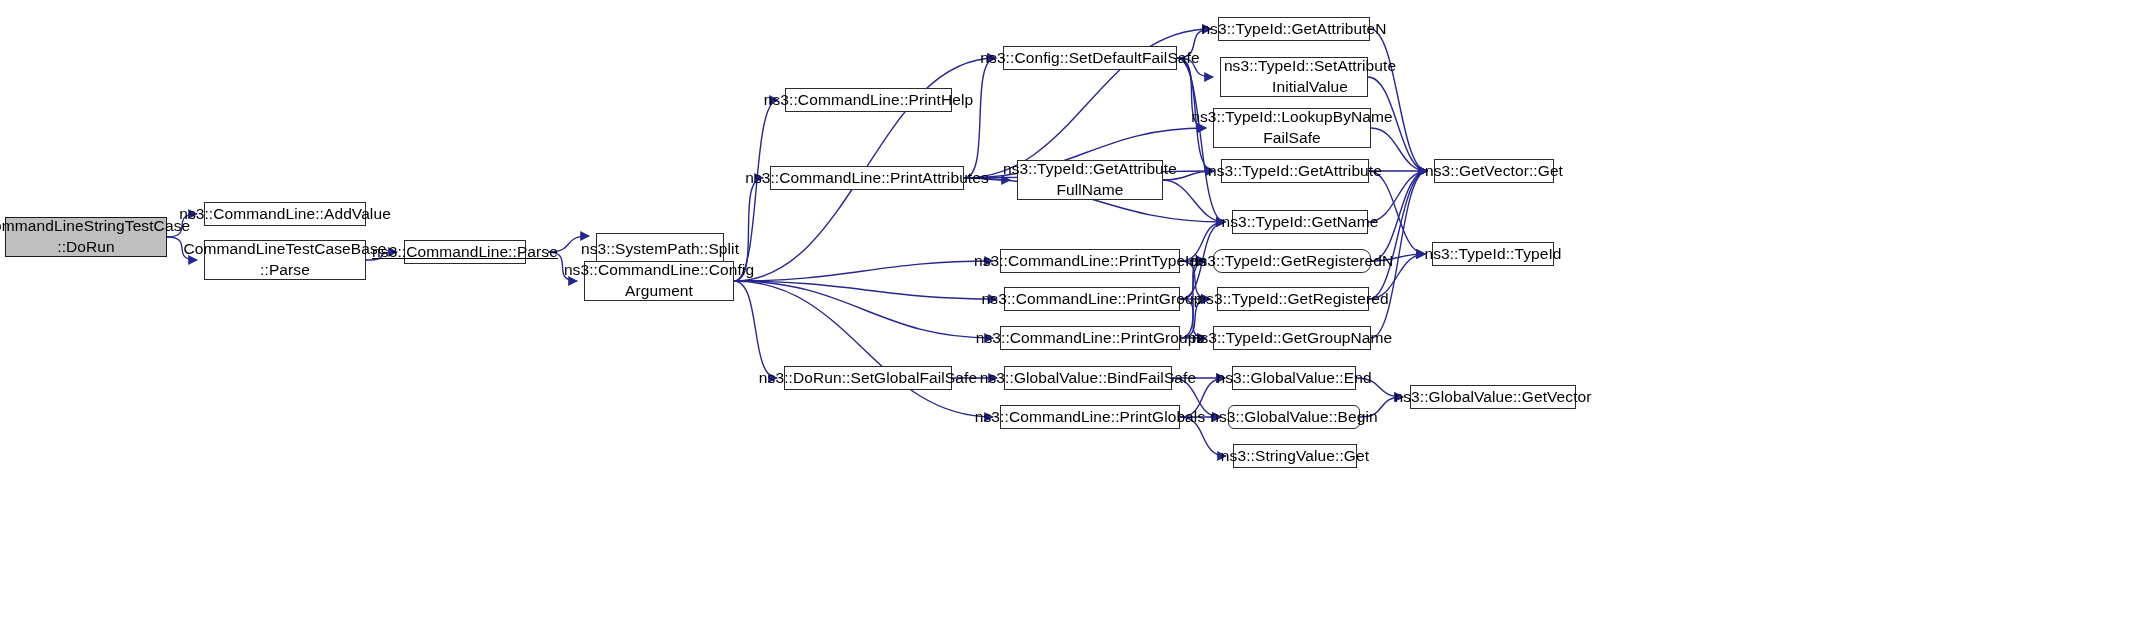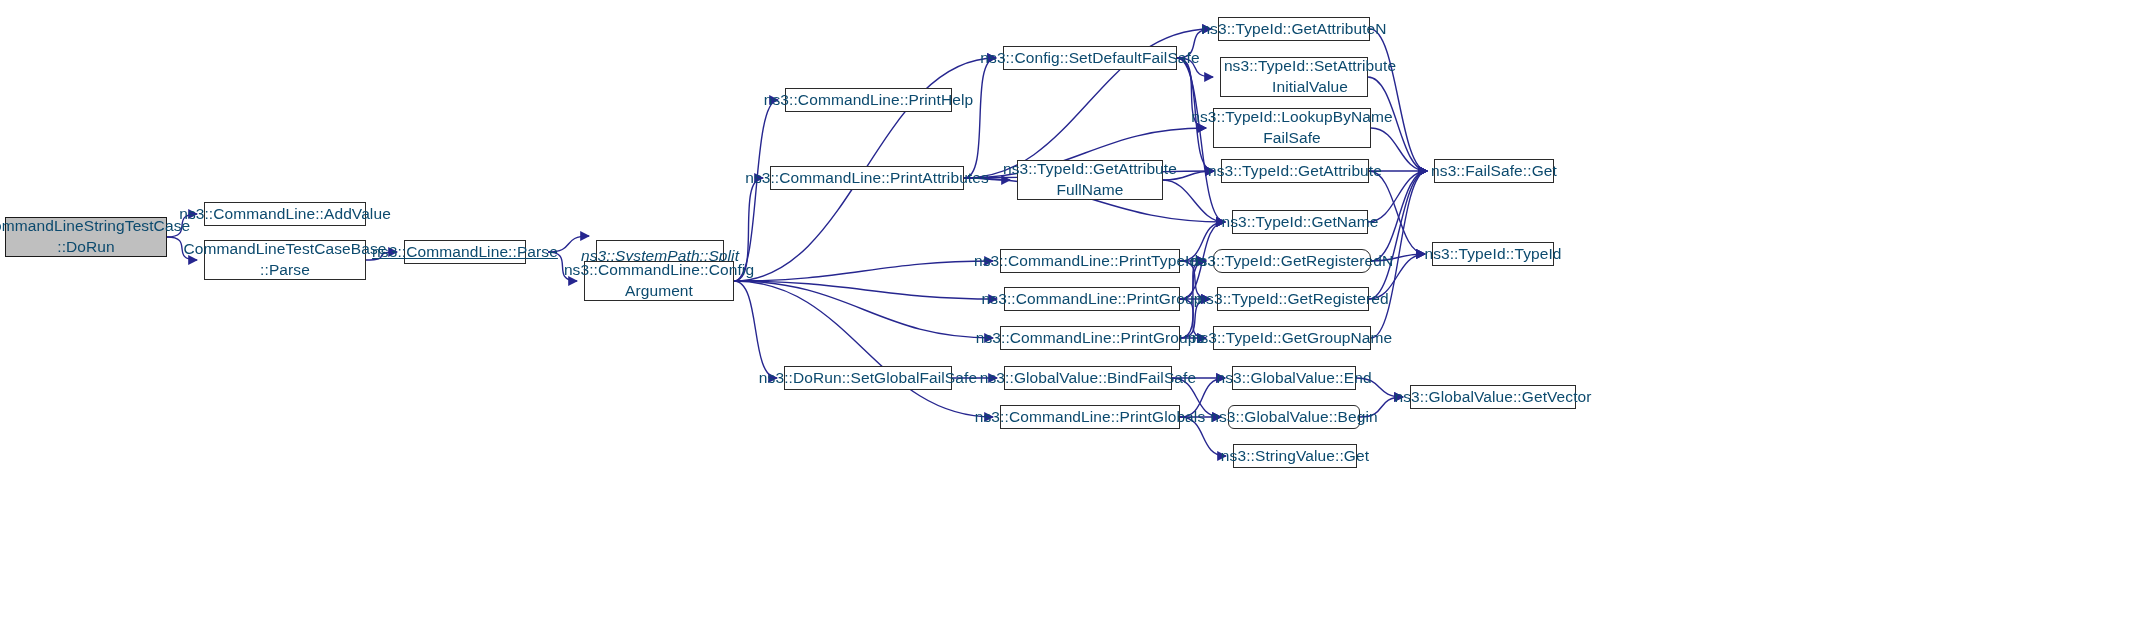--- a/index.html
+++ b/index.html
@@ -21,21 +21,21 @@
     top: 0;
     width: 2139px;
     height: 642px;
     pointer-events: none;
   }
   .node {
     position: absolute;
     box-sizing: border-box;
     border: 1px solid #2b2b2b;
     background: #ffffff;
-    color: #0c4a6e;
+    color: #000000;
     display: flex;
     align-items: center;
     justify-content: center;
     text-align: center;
     font-size: 15.5px;
     line-height: 1.35;
     letter-spacing: 0.1px;
     white-space: pre-line;
     z-index: 2;
   }
@@ -115,21 +115,21 @@
         <path d="M 1369 171 C 1397 171, 1397 254, 1425 254" marker-end="url(#arrow)"></path>
       </g>
   </svg>
   <div id="nodes">
       <div class="node root" style="left: 5px; top: 217px; width: 162px; height: 40px;">CommandLineStringTestCase
 ::DoRun</div>
       <div class="node thick" style="left: 204px; top: 202px; width: 162px; height: 24px;">ns3::CommandLine::AddValue</div>
       <div class="node thick" style="left: 204px; top: 240px; width: 162px; height: 40px;">CommandLineTestCaseBase
 ::Parse</div>
       <div class="node thick" style="left: 404px; top: 240px; width: 122px; height: 24px; text-decoration: underline;">ns3::CommandLine::Parse</div>
-      <div class="node thick" style="left: 596px; top: 240px; width: 128px; height: 32px; font-style: italic;">ns3::SystemPath::Split</div>
+      <div class="node thick" style="left: 596px; top: 233px; width: 128px; height: 32px;">ns3::SystemPath::Split</div>
       <div class="node thick" style="left: 584px; top: 261px; width: 150px; height: 40px;">ns3::CommandLine::Config
 Argument</div>
       <div class="node thick" style="left: 785px; top: 88px; width: 167px; height: 24px;">ns3::CommandLine::PrintHelp</div>
       <div class="node thick" style="left: 770px; top: 166px; width: 194px; height: 24px;">ns3::CommandLine::PrintAttributes</div>
       <div class="node thick" style="left: 1000px; top: 249px; width: 180px; height: 24px;">ns3::CommandLine::PrintTypeIds</div>
       <div class="node thick" style="left: 1004px; top: 287px; width: 176px; height: 24px;">ns3::CommandLine::PrintGroup</div>
       <div class="node thick" style="left: 1000px; top: 326px; width: 180px; height: 24px;">ns3::CommandLine::PrintGroups</div>
       <div class="node thick" style="left: 784px; top: 366px; width: 168px; height: 24px;">ns3::DoRun::SetGlobalFailSafe</div>
       <div class="node thick" style="left: 1000px; top: 405px; width: 180px; height: 24px;">ns3::CommandLine::PrintGlobals</div>
       <div class="node thick" style="left: 1003px; top: 46px; width: 174px; height: 24px;">ns3::Config::SetDefaultFailSafe</div>
@@ -142,17 +142,17 @@
       <div class="node thick" style="left: 1213px; top: 108px; width: 158px; height: 40px;">ns3::TypeId::LookupByName
 FailSafe</div>
       <div class="node thick" style="left: 1221px; top: 159px; width: 148px; height: 24px;">ns3::TypeId::GetAttribute</div>
       <div class="node thick" style="left: 1232px; top: 210px; width: 136px; height: 24px;">ns3::TypeId::GetName</div>
       <div class="node thick" style="left: 1213px; top: 249px; width: 158px; height: 24px; border-radius: 9px;">ns3::TypeId::GetRegisteredN</div>
       <div class="node thick" style="left: 1217px; top: 287px; width: 152px; height: 24px;">ns3::TypeId::GetRegistered</div>
       <div class="node thick" style="left: 1213px; top: 326px; width: 158px; height: 24px;">ns3::TypeId::GetGroupName</div>
       <div class="node thick" style="left: 1232px; top: 366px; width: 124px; height: 24px;">ns3::GlobalValue::End</div>
       <div class="node thick" style="left: 1228px; top: 405px; width: 132px; height: 24px; border-radius: 6px;">ns3::GlobalValue::Begin</div>
       <div class="node thick" style="left: 1233px; top: 444px; width: 124px; height: 24px;">ns3::StringValue::Get</div>
-      <div class="node thick" style="left: 1434px; top: 159px; width: 120px; height: 24px;">ns3::FailSafe::Get</div>
+      <div class="node thick" style="left: 1434px; top: 159px; width: 120px; height: 24px;">ns3::GetVector::Get</div>
       <div class="node thick" style="left: 1432px; top: 242px; width: 122px; height: 24px;">ns3::TypeId::TypeId</div>
       <div class="node thick" style="left: 1410px; top: 385px; width: 166px; height: 24px;">ns3::GlobalValue::GetVector</div>
     </div>
 </div>
 
 </body></html>

